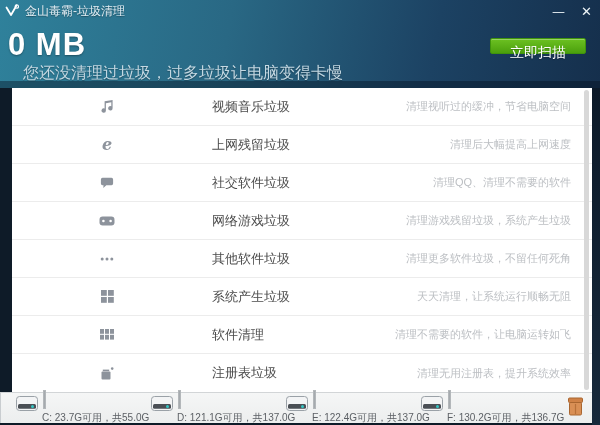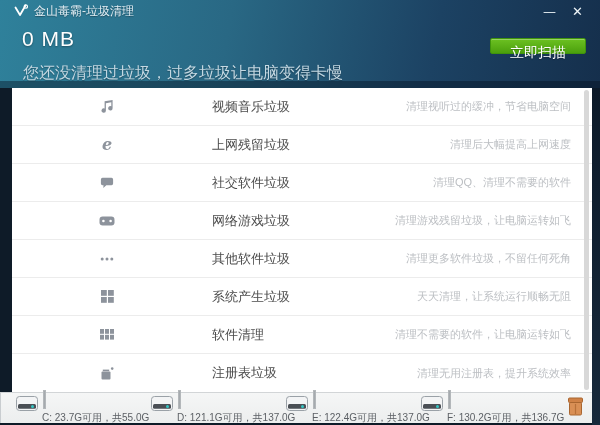--- a/index.html
+++ b/index.html
@@ -9,28 +9,28 @@
     font-family:"Liberation Sans","DejaVu Sans",sans-serif;
     -webkit-font-smoothing:antialiased;
   }
   .window{position:absolute;inset:0;}
 
   
   .header{
     position:absolute;left:0;top:0;width:600px;height:88px;
     background:linear-gradient(100deg,#2f819b 0%,#296884 38%,#1c4263 72%,#152f4c 100%);
   }
-  .titlebar{height:22px;display:flex;align-items:center;padding:0 13px;justify-content:flex-end;}
+  .titlebar{height:22px;display:flex;align-items:center;padding:0 4px;justify-content:flex-end;}
   .logo{width:15px;height:15px;display:flex;align-items:center;justify-content:center;}
   .app-title{font-size:12px;color:#e2eef4;margin-left:6px;text-shadow:0 1px 1px rgba(0,0,0,.35);}
   .win-controls{margin-left:auto;display:flex;align-items:center;gap:16px;padding-right:4px;}
   .win-btn{color:#eef5f8;font-size:13px;line-height:13px;cursor:default;font-family:"DejaVu Sans",sans-serif;}
   .size-value{
-    position:absolute;left:22px;top:27px;font-size:21px;color:#ffffff;
-    letter-spacing:1px;text-shadow:0 1px 2px rgba(0,0,0,.35);font-weight:400;
+    position:absolute;left:8px;top:27px;font-size:31px;color:#ffffff;
+    letter-spacing:1px;text-shadow:0 1px 2px rgba(0,0,0,.35);font-weight:700;
   }
   .subtitle{position:absolute;left:23px;top:63px;font-size:16px;color:#c4d8e2;text-shadow:0 1px 1px rgba(0,0,0,.3);}
   .scan-btn{
     position:absolute;left:490px;top:38px;width:96px;height:16px;
     background:linear-gradient(#6cc122,#4ba00d);
     border:1px solid #3f940c;border-radius:2px;box-sizing:border-box;
     color:#fff;font-size:14px;text-align:center;line-height:26px;
     box-shadow:inset 0 1px 0 rgba(255,255,255,.3);
     text-shadow:0 1px 1px rgba(0,0,0,.25);cursor:pointer;
   }
@@ -121,21 +121,21 @@
 
     <div class="row">
       <span class="row-icon">
         <svg width="16" height="10" viewBox="0 0 16 10">
           <rect x="0.5" y="0.5" width="15" height="9" rx="3.2"></rect>
           <circle cx="4.4" cy="5" r="1.3" fill="#ffffff"></circle>
           <circle cx="11.6" cy="5" r="1.3" fill="#ffffff"></circle>
         </svg>
       </span>
       <span class="row-title">网络游戏垃圾</span>
-      <span class="row-desc">清理游戏残留垃圾，让电脑运转如飞</span>
+      <span class="row-desc">清理游戏残留垃圾，系统产生垃圾</span>
     </div>
 
     <div class="row">
       <span class="row-icon">
         <svg width="14" height="4" viewBox="0 0 14 4">
           <circle cx="2.2" cy="2" r="1.5"></circle>
             <circle cx="7" cy="2" r="1.5"></circle>
             <circle cx="11.8" cy="2" r="1.5"></circle>
         </svg>
       </span>

